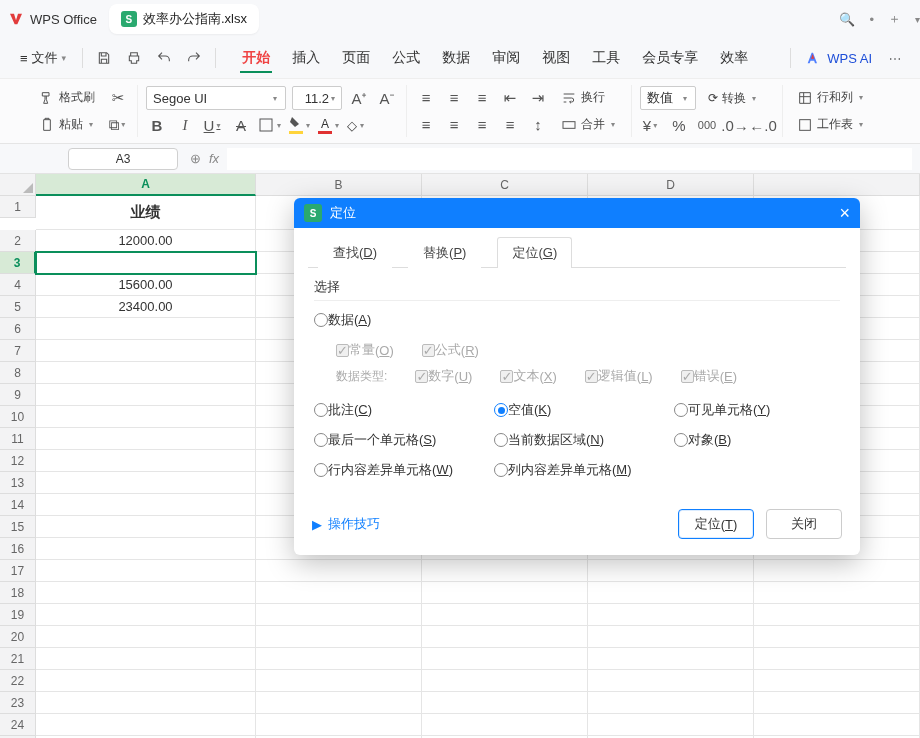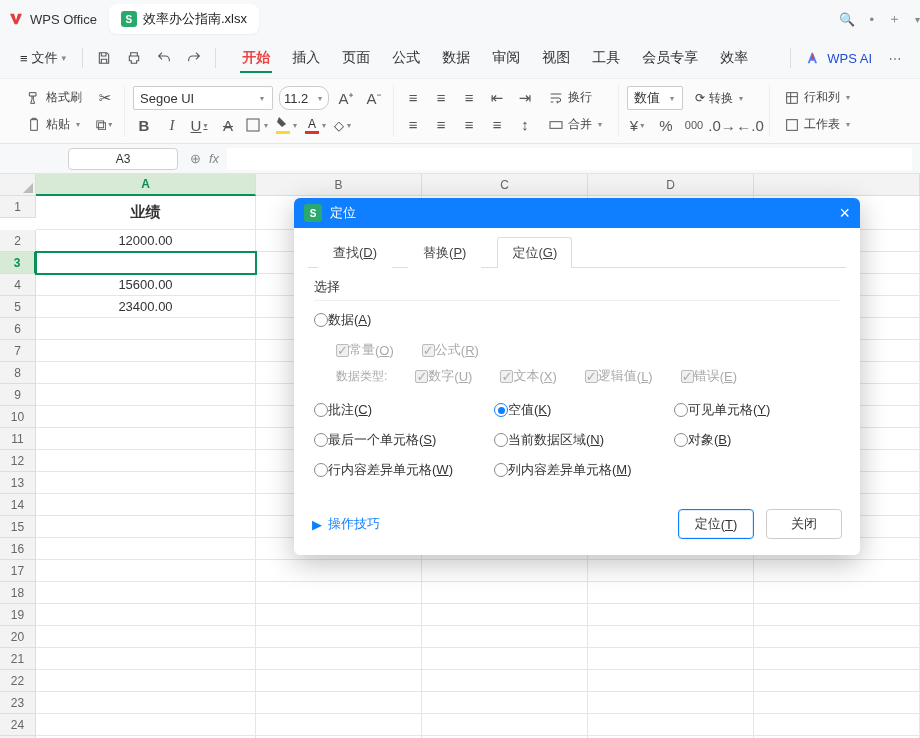--- a/index.html
+++ b/index.html
@@ -22,28 +22,28 @@
 .divider { width: 1px; height: 20px; background: #ddd; margin: 0 4px; }
 .iconbtn { width: 26px; height: 26px; display: flex; align-items: center; justify-content: center; cursor: pointer; color: #555; border-radius: 4px; }
 .ribbon-tabs { display: flex; gap: 18px; margin-left: 16px; }
 .rtab { padding: 6px 2px; font-size: 14px; color: #333; cursor: pointer; position: relative; }
 .rtab.active { color: #ef4444; font-weight: 600; }
 .rtab.active::after { content: ""; position: absolute; left: 0; right: 0; bottom: 0; height: 2px; background: #0a8f5b; }
 .menubar-right { margin-left: auto; display: flex; align-items: center; gap: 10px; }
 .ai-btn { display: flex; align-items: center; gap: 6px; font-size: 13px; color: #1d4ed8; }
 
 
-.ribbon { display: flex; align-items: stretch; background: #fbfbfc; border-top: 1px solid #eee; border-bottom: 1px solid #e5e5e5; padding: 6px 12px; height: 66px; }
+.ribbon { display: flex; align-items: stretch; background: #fbfbfc; border-top: 1px solid #eee; border-bottom: 1px solid #e5e5e5; padding: 6px 25px; height: 66px; }
 .rgroup { display: flex; flex-direction: column; justify-content: center; gap: 4px; padding: 0 8px; }
 .rgroup + .rgroup { border-left: 1px solid #eee; }
 .hrow { display: flex; align-items: center; gap: 6px; }
 .tool { display: flex; align-items: center; gap: 4px; padding: 3px 6px; cursor: pointer; border-radius: 4px; font-size: 12px; color: #444; }
 .tool svg { width: 16px; height: 16px; }
 .font-select { width: 140px; height: 24px; border: 1px solid #ccc; background: #fff; font-size: 13px; padding: 0 6px; display: flex; align-items: center; justify-content: space-between; border-radius: 2px; }
-.size-select { width: 50px; height: 24px; border: 1px solid #ccc; background: #fff; font-size: 13px; padding: 0 4px; display: flex; align-items: center; justify-content: space-between; border-radius: 10px; }
+.size-select { width: 50px; height: 24px; border: 1px solid #ccc; background: #fff; font-size: 13px; padding: 0 4px; display: flex; align-items: center; justify-content: flex-end; border-radius: 2px; }
 .ibtn { width: 22px; height: 22px; display: flex; align-items: center; justify-content: center; cursor: pointer; color: #555; border-radius: 3px; font-size: 15px; }
 .ibtn.b { font-weight: 700; }
 .ibtn.i { font-style: italic; font-family: serif; }
 .ibtn.u { text-decoration: underline; }
 .ibtn.s { text-decoration: line-through; }
 .cibtn { display: flex; align-items: center; gap: 1px; cursor: pointer; }
 .colorbar { height: 3px; width: 14px; }
 .drop { font-size: 8px; color: #888; padding: 0 2px; }
 
 

